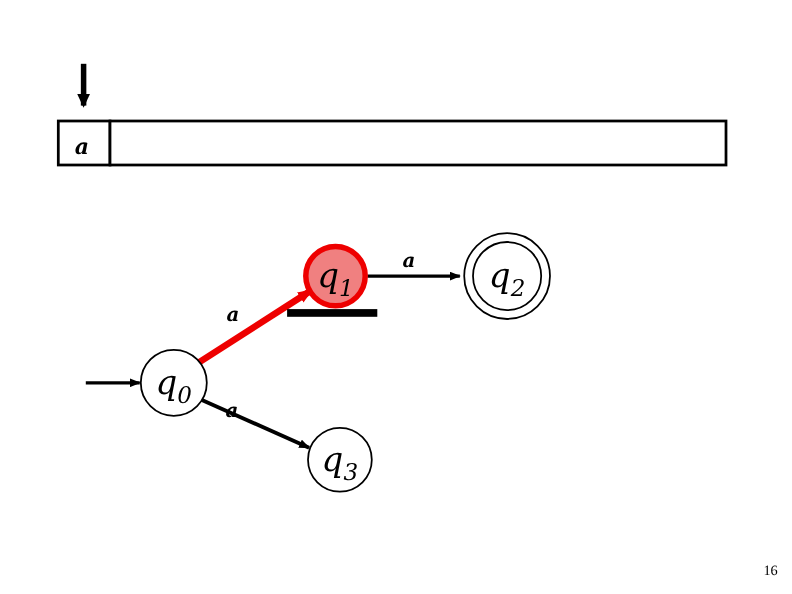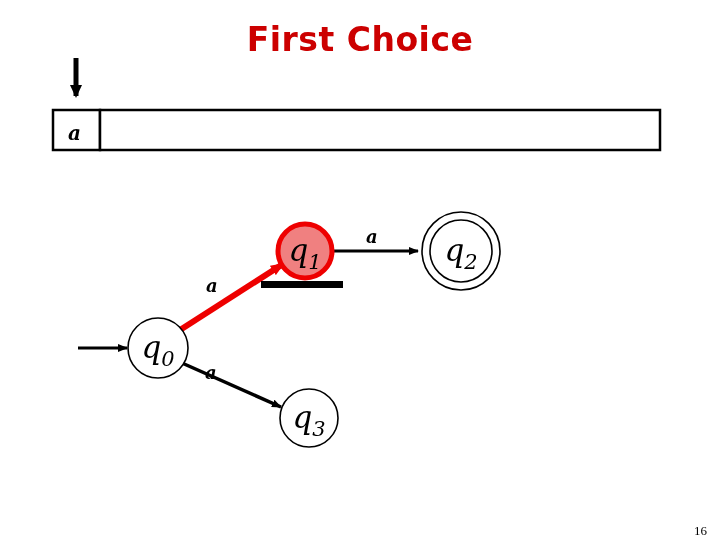--- a/index.html
+++ b/index.html
@@ -49,32 +49,31 @@
   .edge-label {
     font-family: "DejaVu Serif", serif;
     font-style: italic;
     font-weight: bold;
     font-size: 18px;
     fill: #000000;
   }
   #page-number {
     position: absolute;
     right: 13px;
-    bottom: 1px;
+    bottom: 13px;
     color: #000000;
     font-family: "Liberation Serif", serif;
     font-size: 13px;
   }
 </style>
 </head>
 <body>
 
 <div id="slide">
 
-  <div id="slide-title">First Choice</div>
 
   <svg id="diagram" width="720" height="540" viewBox="0 0 720 540">
 
     <defs>
       <marker id="arrowBlack" markerWidth="10" markerHeight="8" refX="9" refY="4" orient="auto" markerUnits="userSpaceOnUse">
         <path d="M0,0 L10,4 L0,8 Z" fill="#000000"></path>
       </marker>
       <marker id="arrowRed" markerWidth="14" markerHeight="11" refX="12" refY="5.5" orient="auto" markerUnits="userSpaceOnUse">
         <path d="M0,0 L14,5.5 L0,11 Z" fill="#ee0000"></path>
       </marker>

